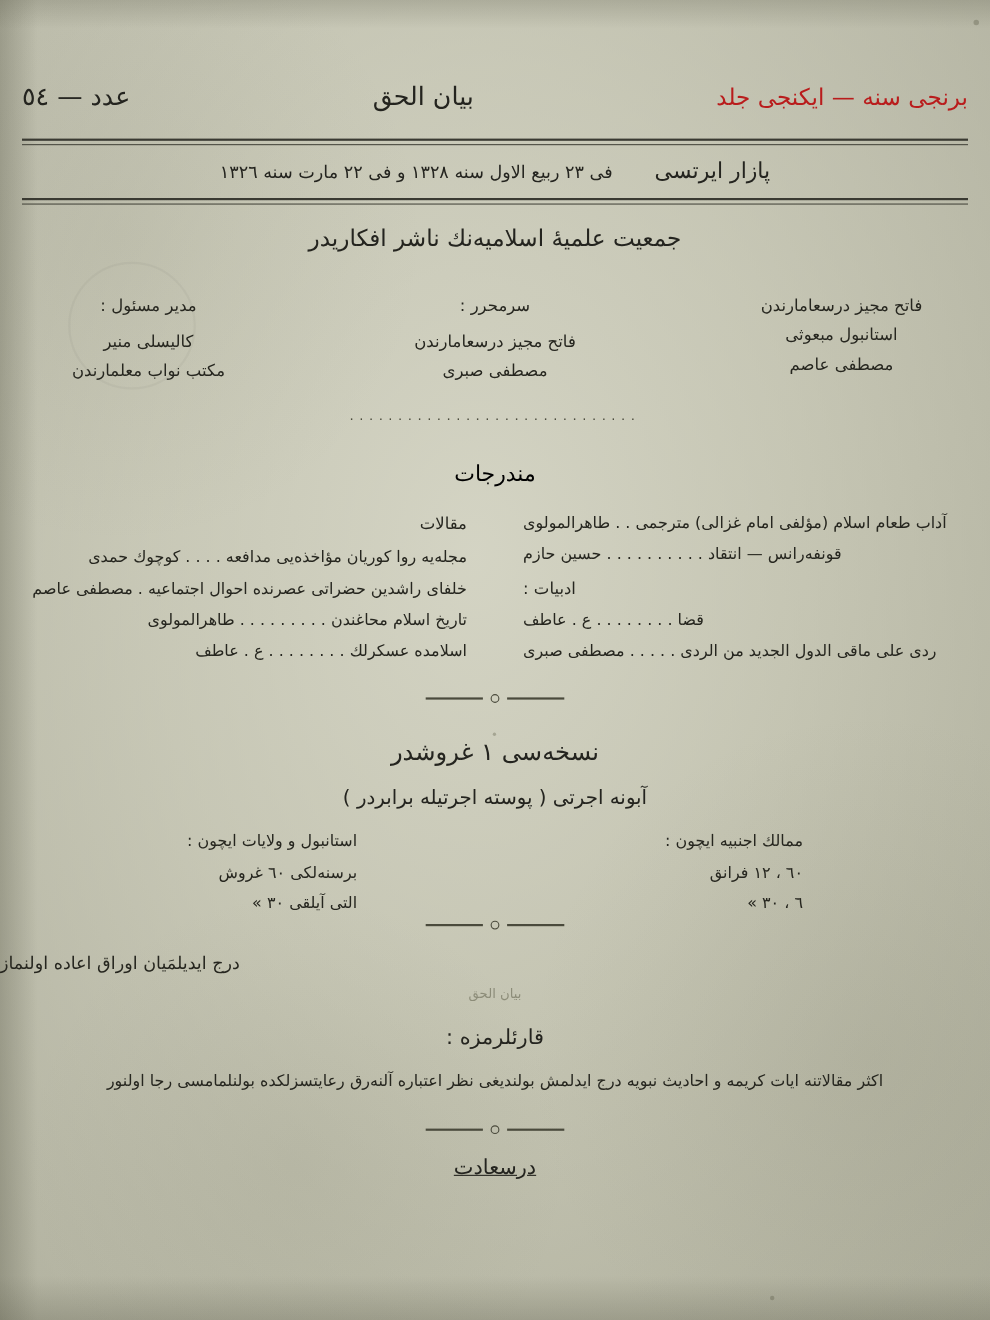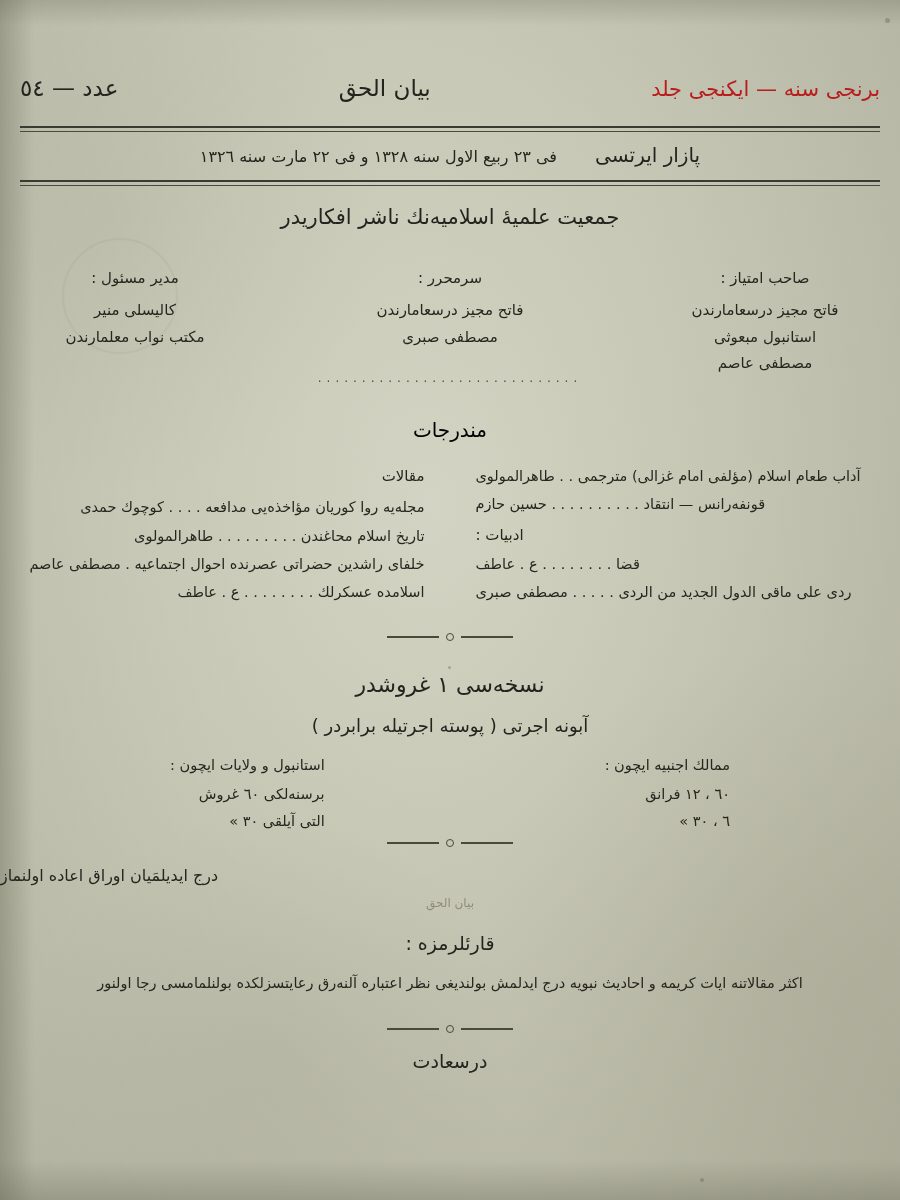--- a/index.html
+++ b/index.html
@@ -255,20 +255,21 @@
   .orn-4 { position: absolute; top: 1020px; left: 0; right: 0; }
 
   .place {
     position: absolute;
     top: 1050px;
     left: 0; right: 0;
     text-align: center;
     font-size: 19px;
     color: #24241f;
     letter-spacing: 2px;
+    text-decoration: underline;
   }
   .printer {
     position: absolute;
     top: 1089px;
     left: 0; right: 0;
     text-align: center;
     font-size: 14.5px;
     color: #26261f;
   }
 
@@ -365,21 +366,20 @@
     <span class="small">فى ٢٣ ربيع الاول سنه ١٣٢٨ و فى ٢٢ مارت سنه ١٣٢٦</span>
   </div>
 
   <div class="rule rule-b"></div>
   <div class="rule rule-b2"></div>
 
   <div class="subtitle rtl">جمعيت علميۀ اسلاميه‌نك ناشر افكاريدر</div>
 
   <div class="staff">
     <div class="staff-col">
-      <div class="role">صاحب امتياز :</div>
       <div class="name">فاتح مجيز درسعامارندن</div>
       <div class="name">استانبول مبعوثى</div>
       <div class="name">مصطفى عاصم</div>
     </div>
     <div class="staff-col">
       <div class="role">سرمحرر :</div>
       <div class="name">فاتح مجيز درسعامارندن</div>
       <div class="name">مصطفى صبرى</div>
     </div>
     <div class="staff-col">
@@ -392,22 +392,22 @@
   <div class="ornament orn-1">
     <span class="orn-dotted">‧‧‧‧‧‧‧‧‧‧‧‧‧‧‧‧‧‧‧‧‧‧‧‧‧‧‧‧‧‧</span>
   </div>
 
   <div class="section-title contents-title rtl">مندرجات</div>
 
   <div class="contents">
     <div class="contents-col right">
       <div class="col-head">مقالات</div>
       <div class="toc-row">مجله‌يه روا كوريان مؤاخذه‌يى مدافعه . . . . كوچوك حمدى</div>
+      <div class="toc-row">خلفاى راشدين حضراتى عصرنده احوال اجتماعيه . مصطفى عاصم</div>
       <div class="toc-row">تاريخ اسلام محاغندن . . . . . . . . . طاهرالمولوى</div>
-      <div class="toc-row">خلفاى راشدين حضراتى عصرنده احوال اجتماعيه . مصطفى عاصم</div>
       <div class="toc-row">اسلامده عسكرلك . . . . . . . . ع . عاطف</div>
     </div>
     <div class="contents-col left">
       <div class="toc-row">آداب طعام اسلام (مؤلفى امام غزالى) مترجمى . . طاهرالمولوى</div>
       <div class="toc-row">قونفه‌رانس — انتقاد . . . . . . . . . . حسين حازم</div>
       <div class="toc-sub">ادبيات :</div>
       <div class="toc-row">قضا . . . . . . . . ع . عاطف</div>
       <div class="toc-row">ردى على ماقى الدول الجديد من الردى . . . . . مصطفى صبرى</div>
     </div>
   </div>

